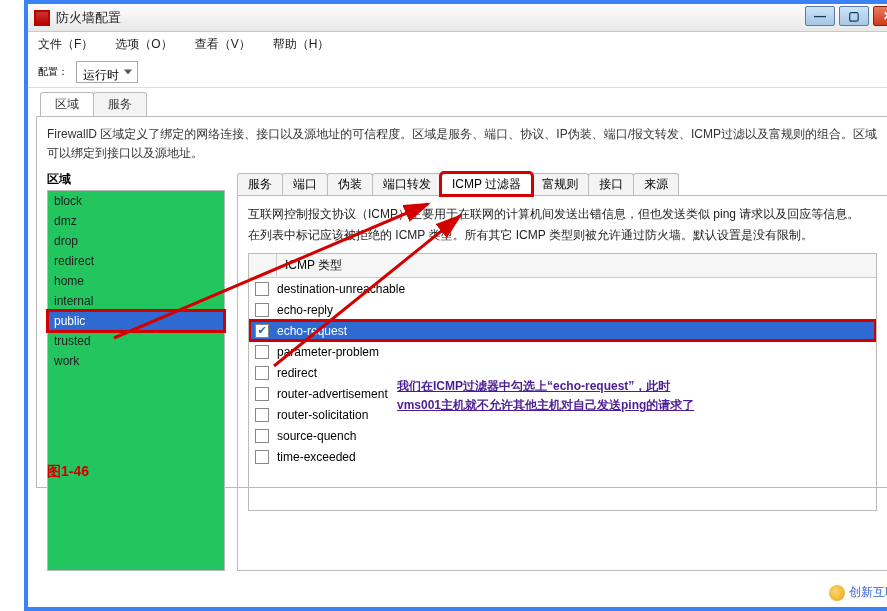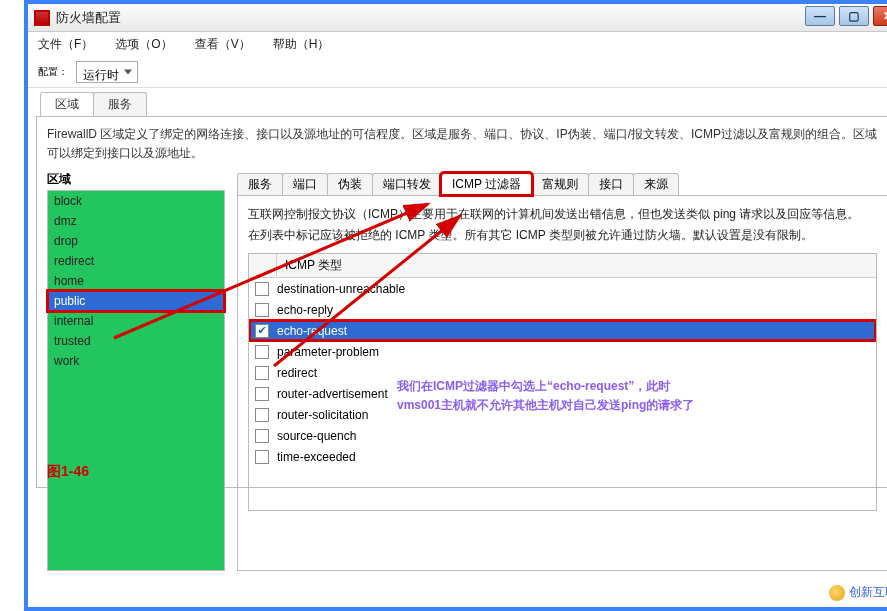--- a/index.html
+++ b/index.html
@@ -50,21 +50,21 @@
 .icmp-row{display:flex; align-items:center; height:21px; padding-left:4px;}
 .icmp-row .chk{width:14px; height:14px; border:1px solid #888; background:#fff; margin:0 8px 0 2px; display:inline-flex; align-items:center; justify-content:center; font-size:11px; color:#1a6db0;}
 .icmp-row.sel{background:#2e6ad1; color:#fff;}
 .icmp-row.sel.boxed{outline:3px solid #d40000; outline-offset:-2px;}
 .icmp-row.sel .chk{background:#fff;}
 
 .figlabel{position:absolute; left:10px; bottom:6px; color:#d40000; font-weight:bold; font-size:14px;}
 .watermark{position:absolute; right:10px; bottom:6px; color:#1d4ed8; font-size:14px; display:flex; align-items:center; gap:4px; opacity:.9;}
 .watermark .wm-icon{width:16px;height:16px;background:radial-gradient(circle at 40% 40%, #ffd35a, #e09a00);border-radius:50%;}
 
-.annotation{position:absolute; color:#8b5cf6; font-weight:bold; font-size:15px; line-height:1.6; white-space:nowrap;}
+.annotation{position:absolute; color:#4c1d95; font-weight:bold; font-size:15px; line-height:1.6; white-space:nowrap;text-decoration:underline;}
 svg.overlay{position:absolute; inset:0; pointer-events:none;}
 </style>
 </head>
 <body>
 
 <div class="window">
   <div class="titlebar">
     <span class="icon"></span>
     <span class="title">防火墙配置</span>
     <div class="winbtns">
@@ -98,22 +98,22 @@
 
     <div class="zone-layout">
       <div class="zones-col">
         <h4>区域</h4>
         <div class="zone-list" id="zone-list">
             <div class="item">block</div>
             <div class="item">dmz</div>
             <div class="item">drop</div>
             <div class="item">redirect</div>
             <div class="item">home</div>
+            <div class="item">internal</div>
             <div class="item sel boxed">public</div>
-            <div class="item">internal</div>
             <div class="item">trusted</div>
             <div class="item">work</div>
           </div>
       </div>
 
       <div class="right-col">
         <div class="sub-tabs" id="sub-tabs">
             <div class="stab">服务</div>
             <div class="stab">端口</div>
             <div class="stab">伪装</div>

